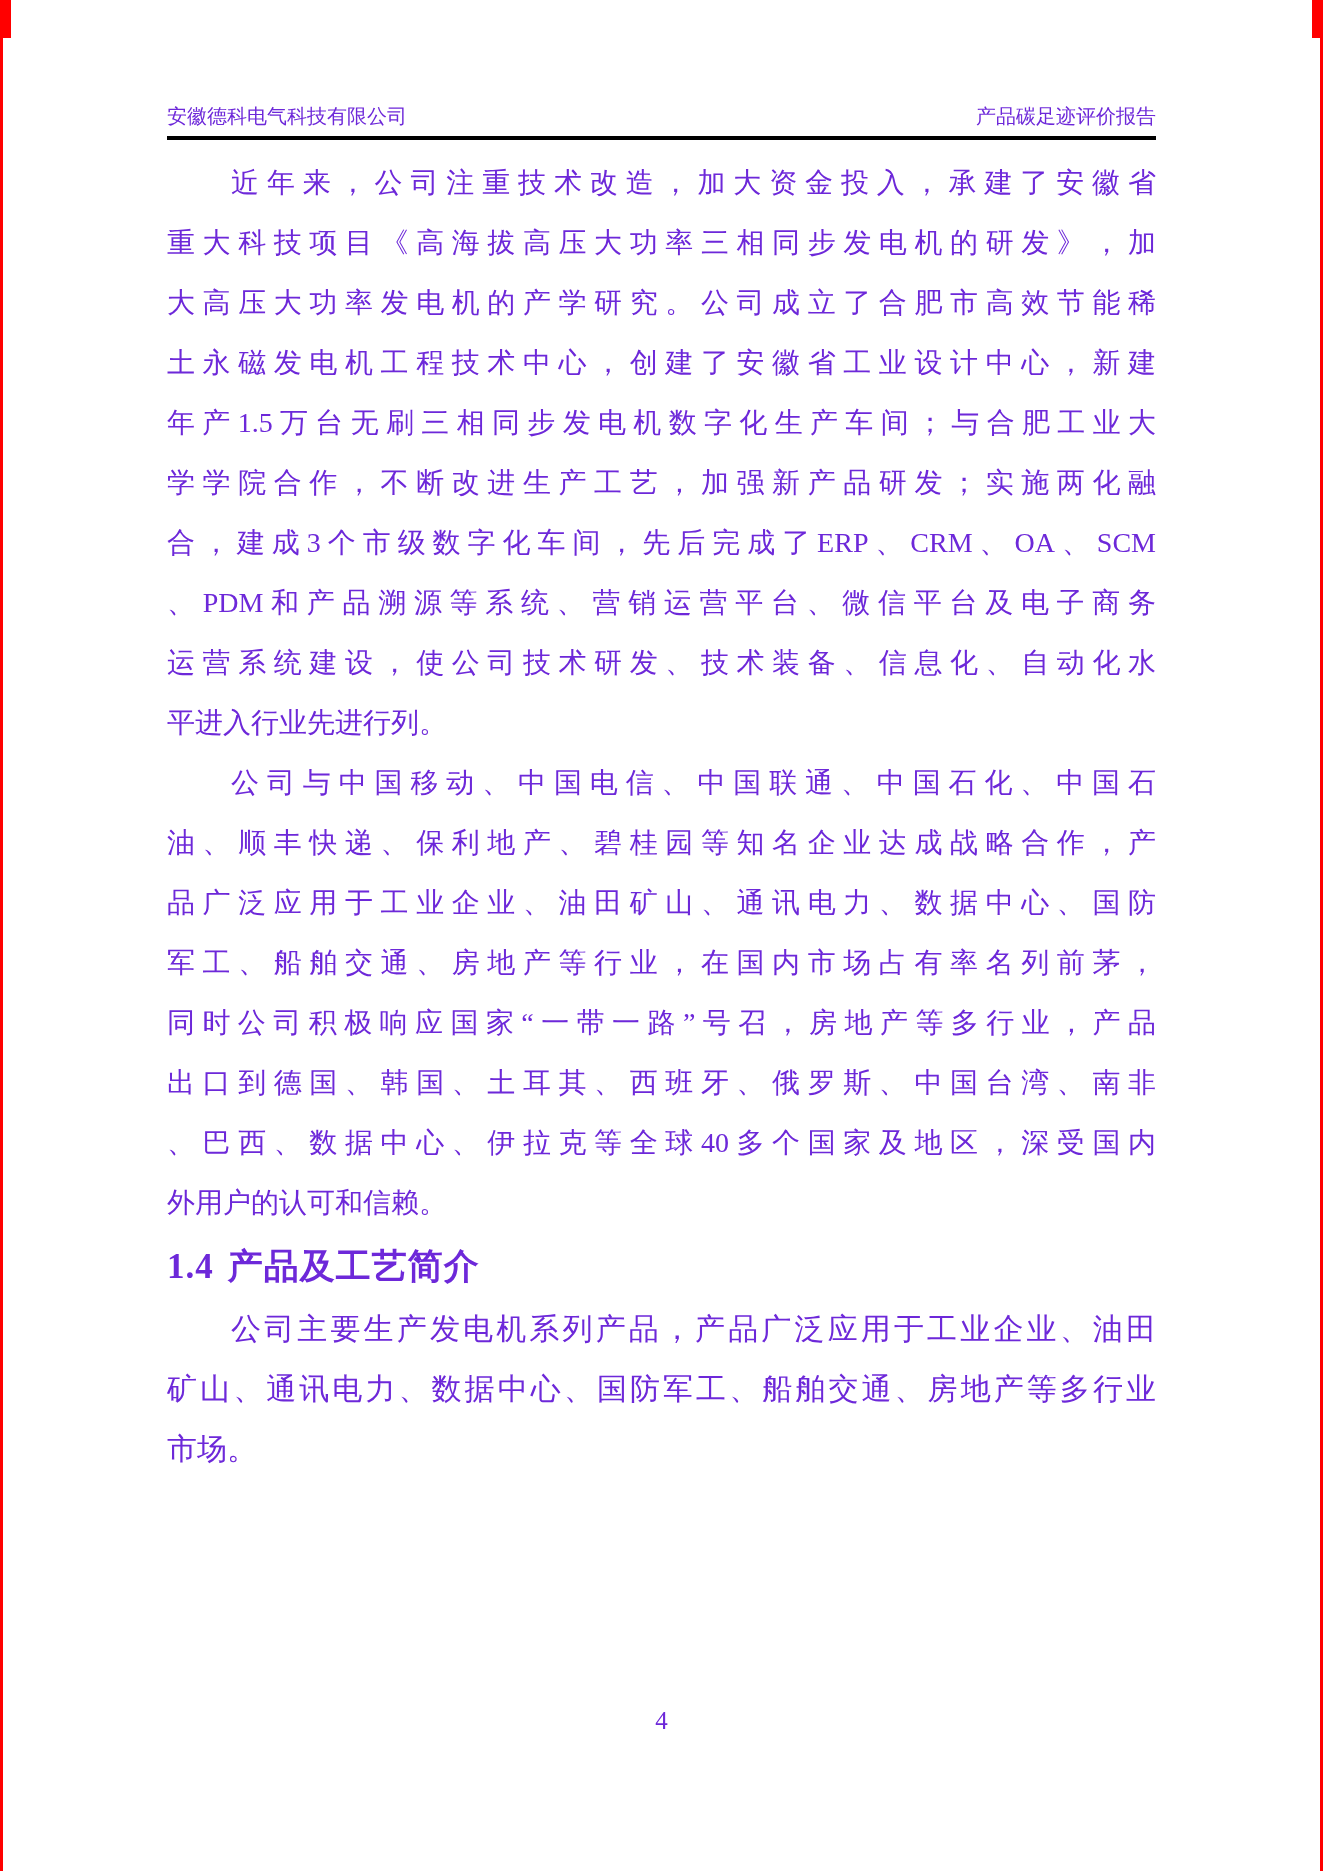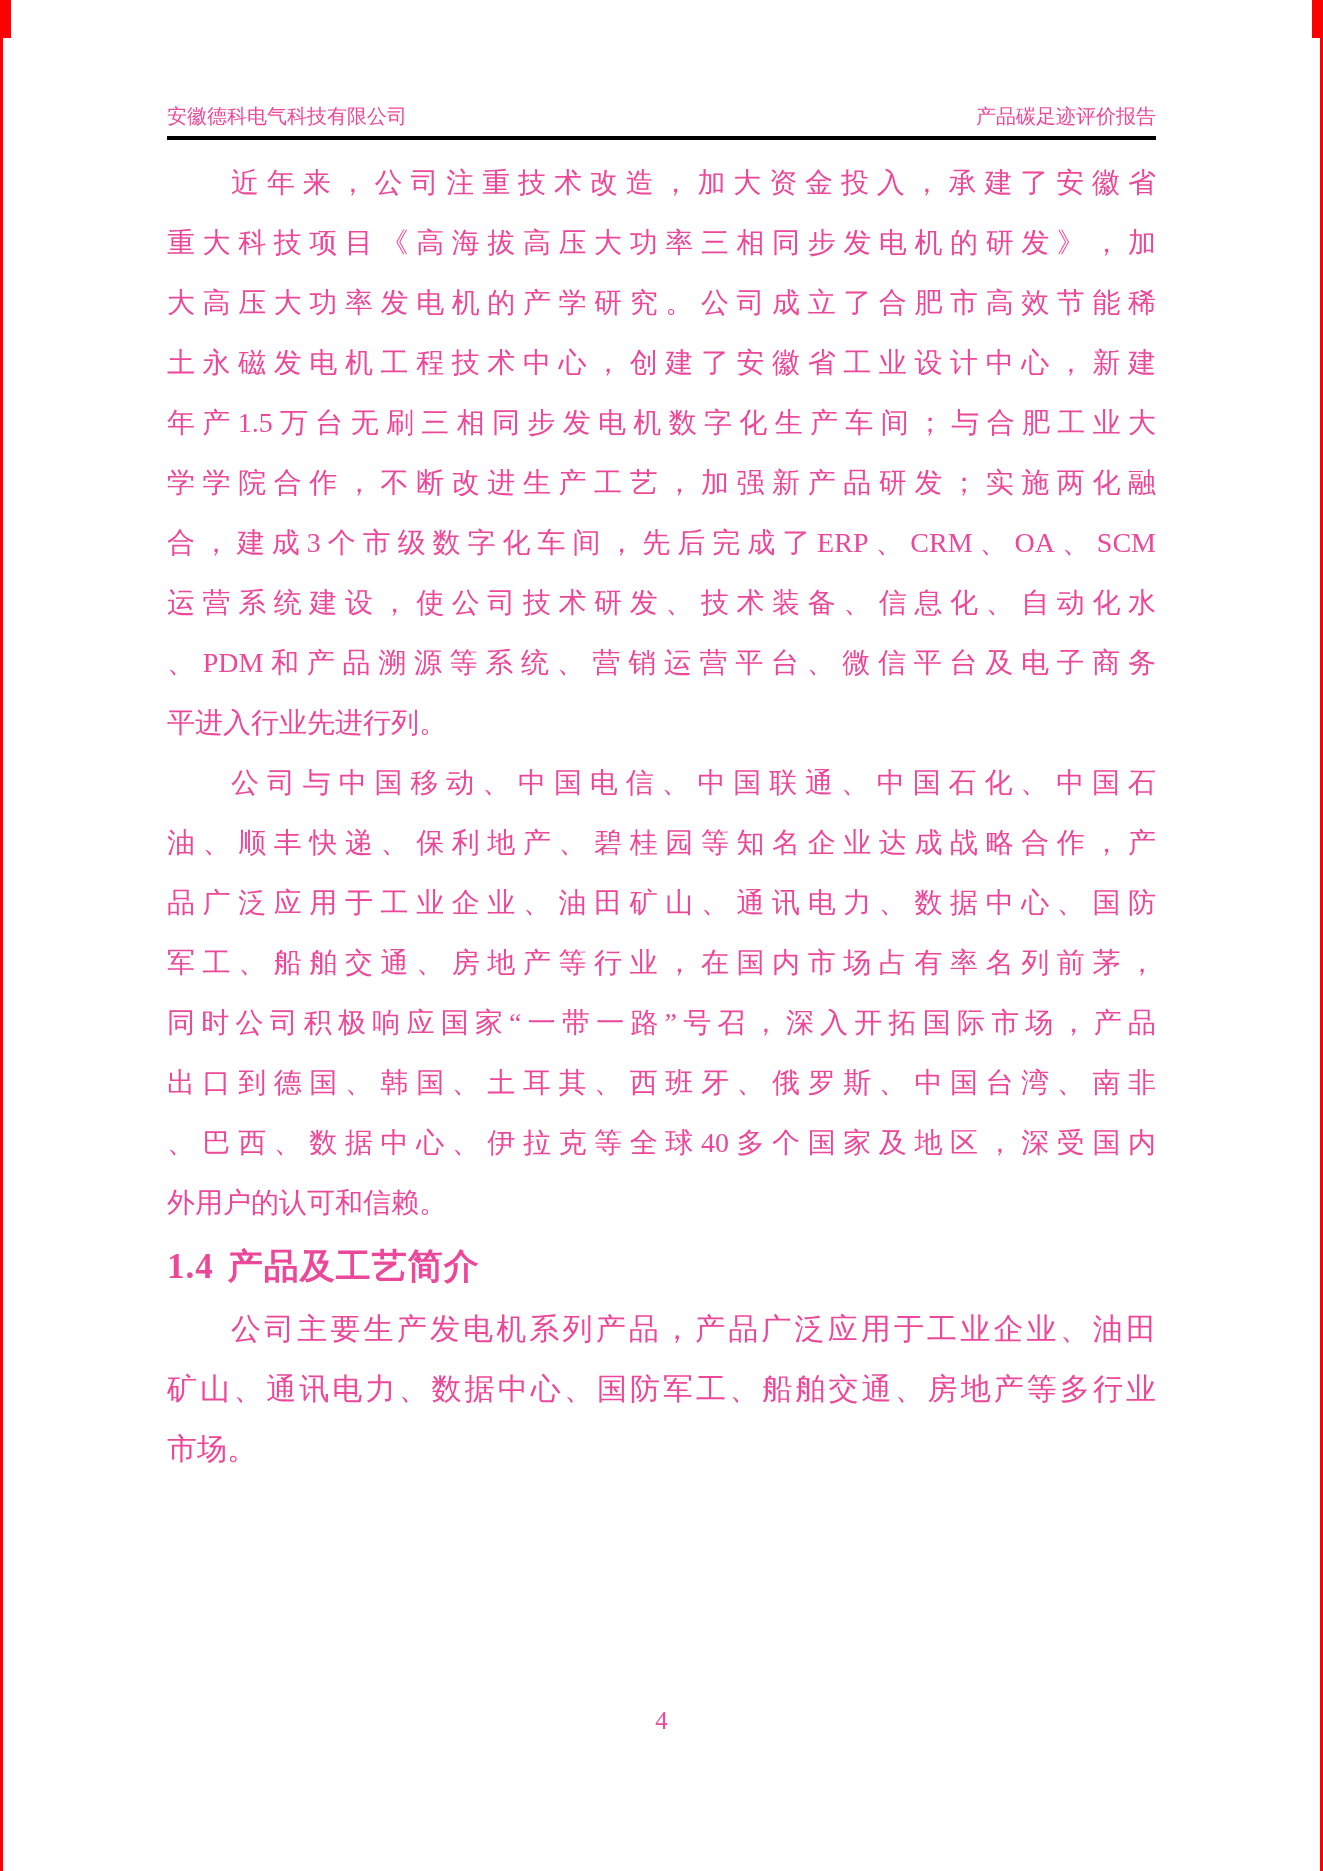--- a/index.html
+++ b/index.html
@@ -4,21 +4,21 @@
 <style>
   * { margin: 0; padding: 0; box-sizing: border-box; }
   html, body { background: #ffffff; }
   .page {
     position: relative;
     width: 1323px;
     height: 1871px;
     background: #ffffff;
     overflow: hidden;
     font-family: "Liberation Serif", "DejaVu Serif", serif;
-    color: #ec4899;
+    color: #6d28d9;
   }
   
   .edge-line {
     position: absolute;
     top: 0;
     width: 3px;
     height: 100%;
     background: var(--edge-color, #ff0000);
   }
   .edge-line.left  { left: 0; }
@@ -112,31 +112,31 @@
     </div>
 
     <div class="para p1">
       <div class="line fill first">近年来，公司注重技术改造，加大资金投入，承建了安徽省</div>
       <div class="line fill">重大科技项目《高海拔高压大功率三相同步发电机的研发》，加</div>
       <div class="line fill">大高压大功率发电机的产学研究。公司成立了合肥市高效节能稀</div>
       <div class="line fill">土永磁发电机工程技术中心，创建了安徽省工业设计中心，新建</div>
       <div class="line fill">年产1.5万台无刷三相同步发电机数字化生产车间；与合肥工业大</div>
       <div class="line fill">学学院合作，不断改进生产工艺，加强新产品研发；实施两化融</div>
       <div class="line fill">合，建成3个市级数字化车间，先后完成了ERP、CRM、OA、SCM</div>
+      <div class="line fill">、PDM和产品溯源等系统、营销运营平台、微信平台及电子商务</div>
       <div class="line fill">运营系统建设，使公司技术研发、技术装备、信息化、自动化水</div>
-      <div class="line fill">、PDM和产品溯源等系统、营销运营平台、微信平台及电子商务</div>
       <div class="line last">平进入行业先进行列。</div>
     </div>
 
     <div class="para p2">
       <div class="line fill first">公司与中国移动、中国电信、中国联通、中国石化、中国石</div>
       <div class="line fill">油、顺丰快递、保利地产、碧桂园等知名企业达成战略合作，产</div>
       <div class="line fill">品广泛应用于工业企业、油田矿山、通讯电力、数据中心、国防</div>
       <div class="line fill">军工、船舶交通、房地产等行业，在国内市场占有率名列前茅，</div>
-      <div class="line fill">同时公司积极响应国家“一带一路”号召，深入开拓国际市场，产品</div>
+      <div class="line fill">同时公司积极响应国家“一带一路”号召，房地产等多行业，产品</div>
       <div class="line fill">出口到德国、韩国、土耳其、西班牙、俄罗斯、中国台湾、南非</div>
       <div class="line fill">、巴西、数据中心、伊拉克等全球40多个国家及地区，深受国内</div>
       <div class="line last">外用户的认可和信赖。</div>
     </div>
 
     <h2 class="section-heading">
       <span class="sec-num">1.4</span><span class="sec-title">产品及工艺简介</span>
     </h2>
 
     <div class="para p3">

